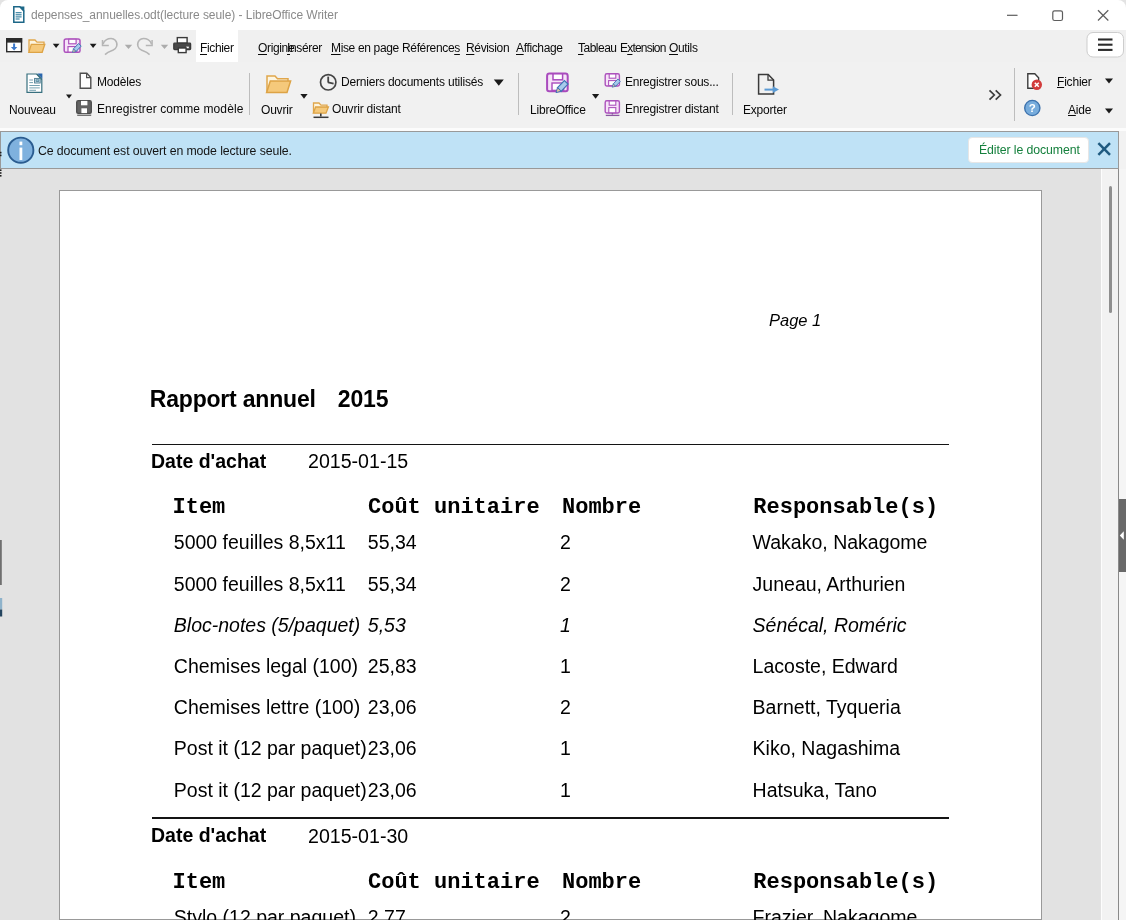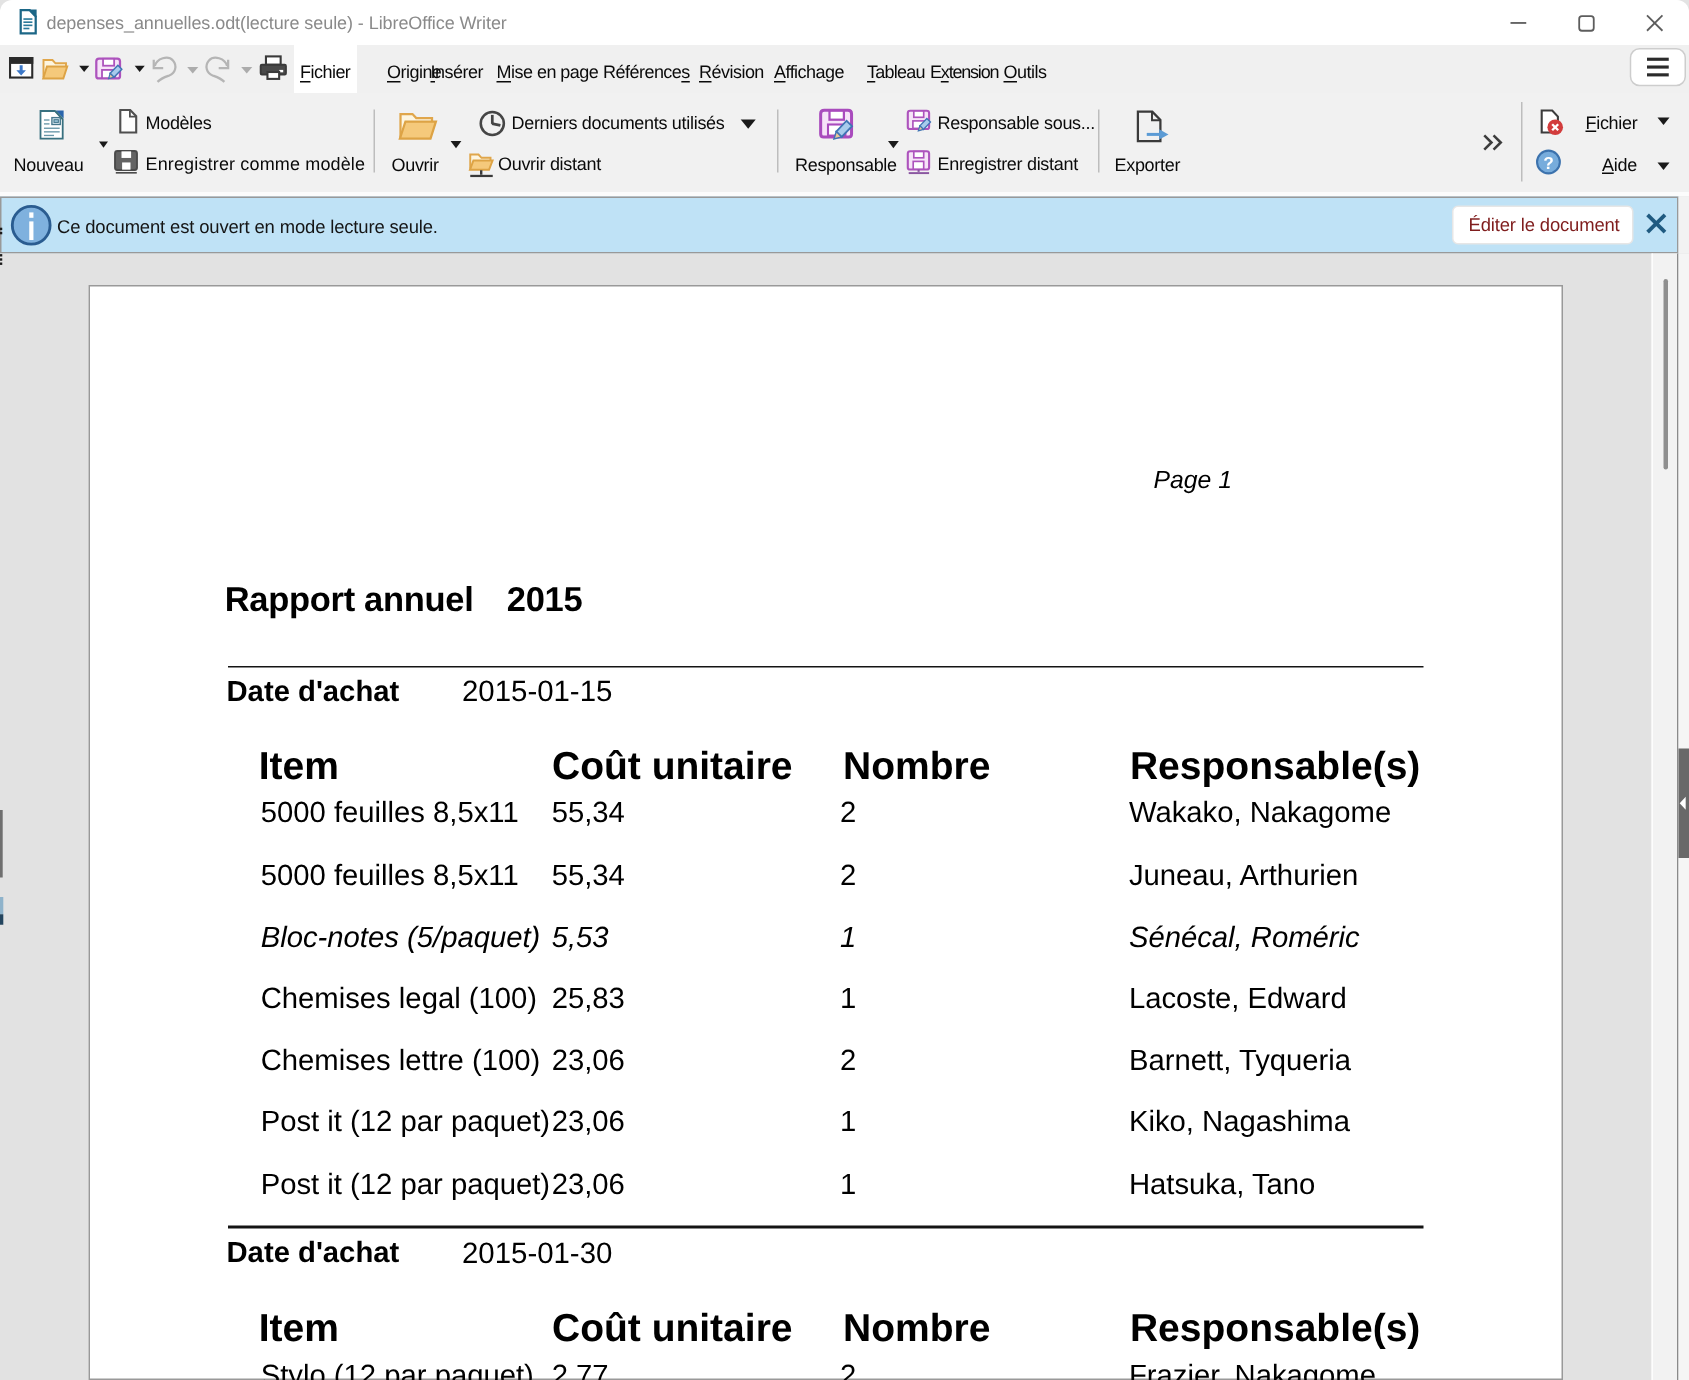--- a/index.html
+++ b/index.html
@@ -18,26 +18,26 @@
   #toolbar{left:0;top:62px;width:1126px;height:66px;background:#f1f1f1;}
   #tb-white{left:0;top:128px;width:1126px;height:2.5px;background:#fcfcfc;}
   .biglabel{position:absolute;font-size:12px;letter-spacing:-0.2px;color:#0a0a0a;line-height:13px;white-space:nowrap;}
   .minitext{position:absolute;font-size:12px;letter-spacing:-0.2px;color:#0a0a0a;line-height:13px;white-space:nowrap;}
   .vsep{position:absolute;width:1px;background:#bdbdbd;}
   
   #infobar{left:0;top:130.6px;width:1118.5px;height:38.6px;background:#bfe2f6;border:1px solid #999999;box-sizing:border-box;}
   #infobar-right{left:1118.5px;top:130.6px;width:7.5px;height:38.6px;background:#f2f2f2;}
   #infobar-text{left:38px;top:144px;font-size:12.3px;color:#151515;letter-spacing:-0.1px;}
   #edit-btn{left:968px;top:136.5px;width:121px;height:26.5px;background:#ffffff;border:1px solid #e6e6e6;border-radius:4px;box-sizing:border-box;}
-  #edit-btn-text{left:979px;top:143px;font-size:12.3px;color:#7f1d1d;letter-spacing:-0.1px;}
+  #edit-btn-text{left:979px;top:143px;font-size:12.3px;color:#15803d;letter-spacing:-0.1px;}
   
   #docarea{left:0;top:169px;width:1126px;height:751px;background:#e2e2e2;}
   #page{left:59px;top:190px;width:983px;height:730px;background:#ffffff;border:1px solid #999999;box-sizing:border-box;}
   .doctext{position:absolute;color:#000;white-space:nowrap;line-height:1;margin-top:28px;}
-  .hdr{font-size:26px;font-weight:bold;}
+  .hdr{font-size:22px;font-weight:bold;font-family:Liberation Mono, monospace;}
   .c1,.c2,.c3,.c4{font-size:19.5px;}
   .c1{left:173.8px;} .c2{left:367.8px;} .c3{left:560px;} .c4{left:752.6px;}
   .r1{top:505.4px;} .r2{top:546.6px;} .r3{top:587.8px;font-style:italic;} .r4{top:629px;}
   .r5{top:670.2px;} .r6{top:711.4px;} .r7{top:752.6px;} .r8{top:880.4px;}
   
   #scrollcol{left:1101px;top:169px;width:17px;height:751px;background:#f2f2f2;border-left:1px solid #fdfdfd;box-sizing:border-box;}
   #scrollthumb{left:1109px;top:186px;width:2.5px;height:127px;background:#8f8f8f;border-radius:2px;}
   #rightline{left:1118px;top:169px;width:1px;height:751px;background:#8a8a8a;}
   #rightstrip{left:1119px;top:169px;width:7px;height:751px;background:#f5f5f5;}
   #sidehandle{left:1118.5px;top:499px;width:7.5px;height:73px;background:#696969;}
@@ -63,22 +63,22 @@
   <div id="tb-white" class="abs"></div>
 
   <span class="biglabel" style="left:9px;top:104px;">Nouveau</span>
   <span class="minitext" style="left:97px;top:76px;">Modèles</span>
   <span class="minitext" style="left:97px;top:103px;letter-spacing:0.1px;">Enregistrer comme modèle</span>
   <div class="vsep" style="left:249px;top:73px;height:42px;"></div>
   <span class="biglabel" style="left:261px;top:104px;">Ouvrir</span>
   <span class="minitext" style="left:341px;top:76px;">Derniers documents utilisés</span>
   <span class="minitext" style="left:332px;top:103px;">Ouvrir distant</span>
   <div class="vsep" style="left:518px;top:73px;height:42px;"></div>
-  <span class="biglabel" style="left:530px;top:104px;">Responsable</span>
-  <span class="minitext" style="left:625px;top:76px;">Responsable sous...</span>
+  <span class="biglabel" style="left:530px;top:104px;">LibreOffice</span>
+  <span class="minitext" style="left:625px;top:76px;">Enregistrer sous...</span>
   <span class="minitext" style="left:625px;top:103px;">Enregistrer distant</span>
   <div class="vsep" style="left:732px;top:73px;height:42px;"></div>
   <span class="biglabel" style="left:743px;top:104px;">Exporter</span>
   <div class="vsep" style="left:1014px;top:68px;height:53px;"></div>
   <span class="minitext" style="left:1057px;top:76px;"><u>F</u>ichier</span>
   <span class="minitext" style="left:1068px;top:104px;"><u>A</u>ide</span>
 
   <div id="infobar" class="abs"></div>
   <div id="infobar-right" class="abs"></div>
   <div id="infobar-text" class="abs">Ce document est ouvert en mode lecture seule.</div>

